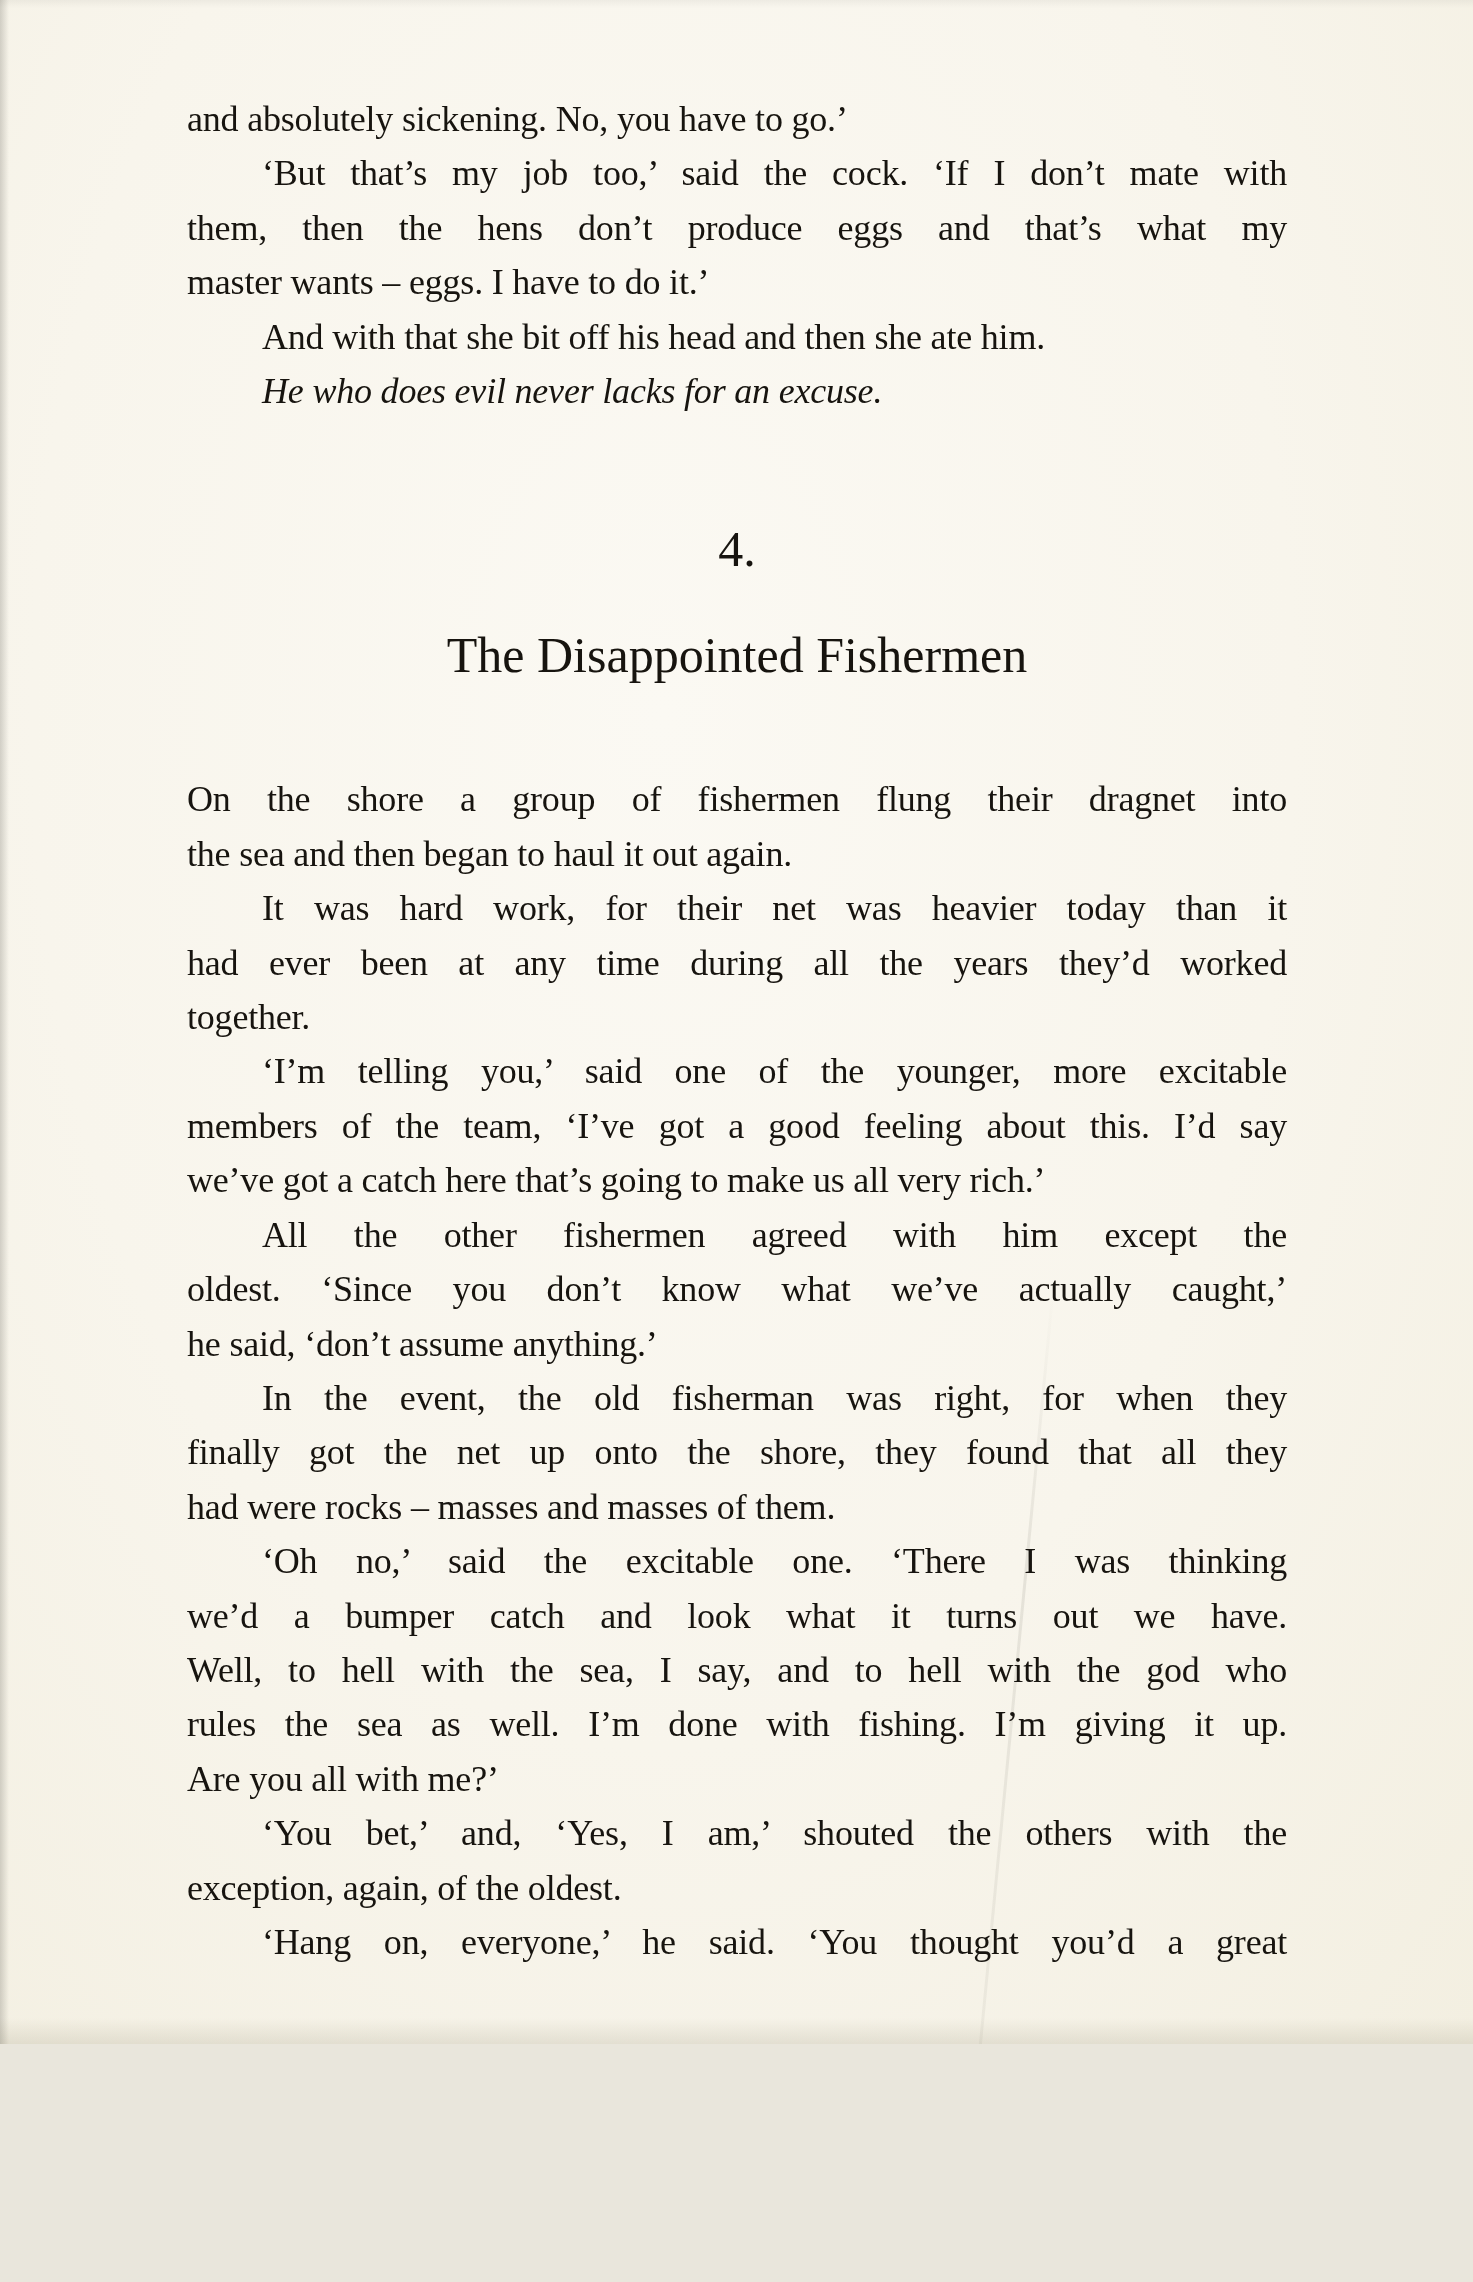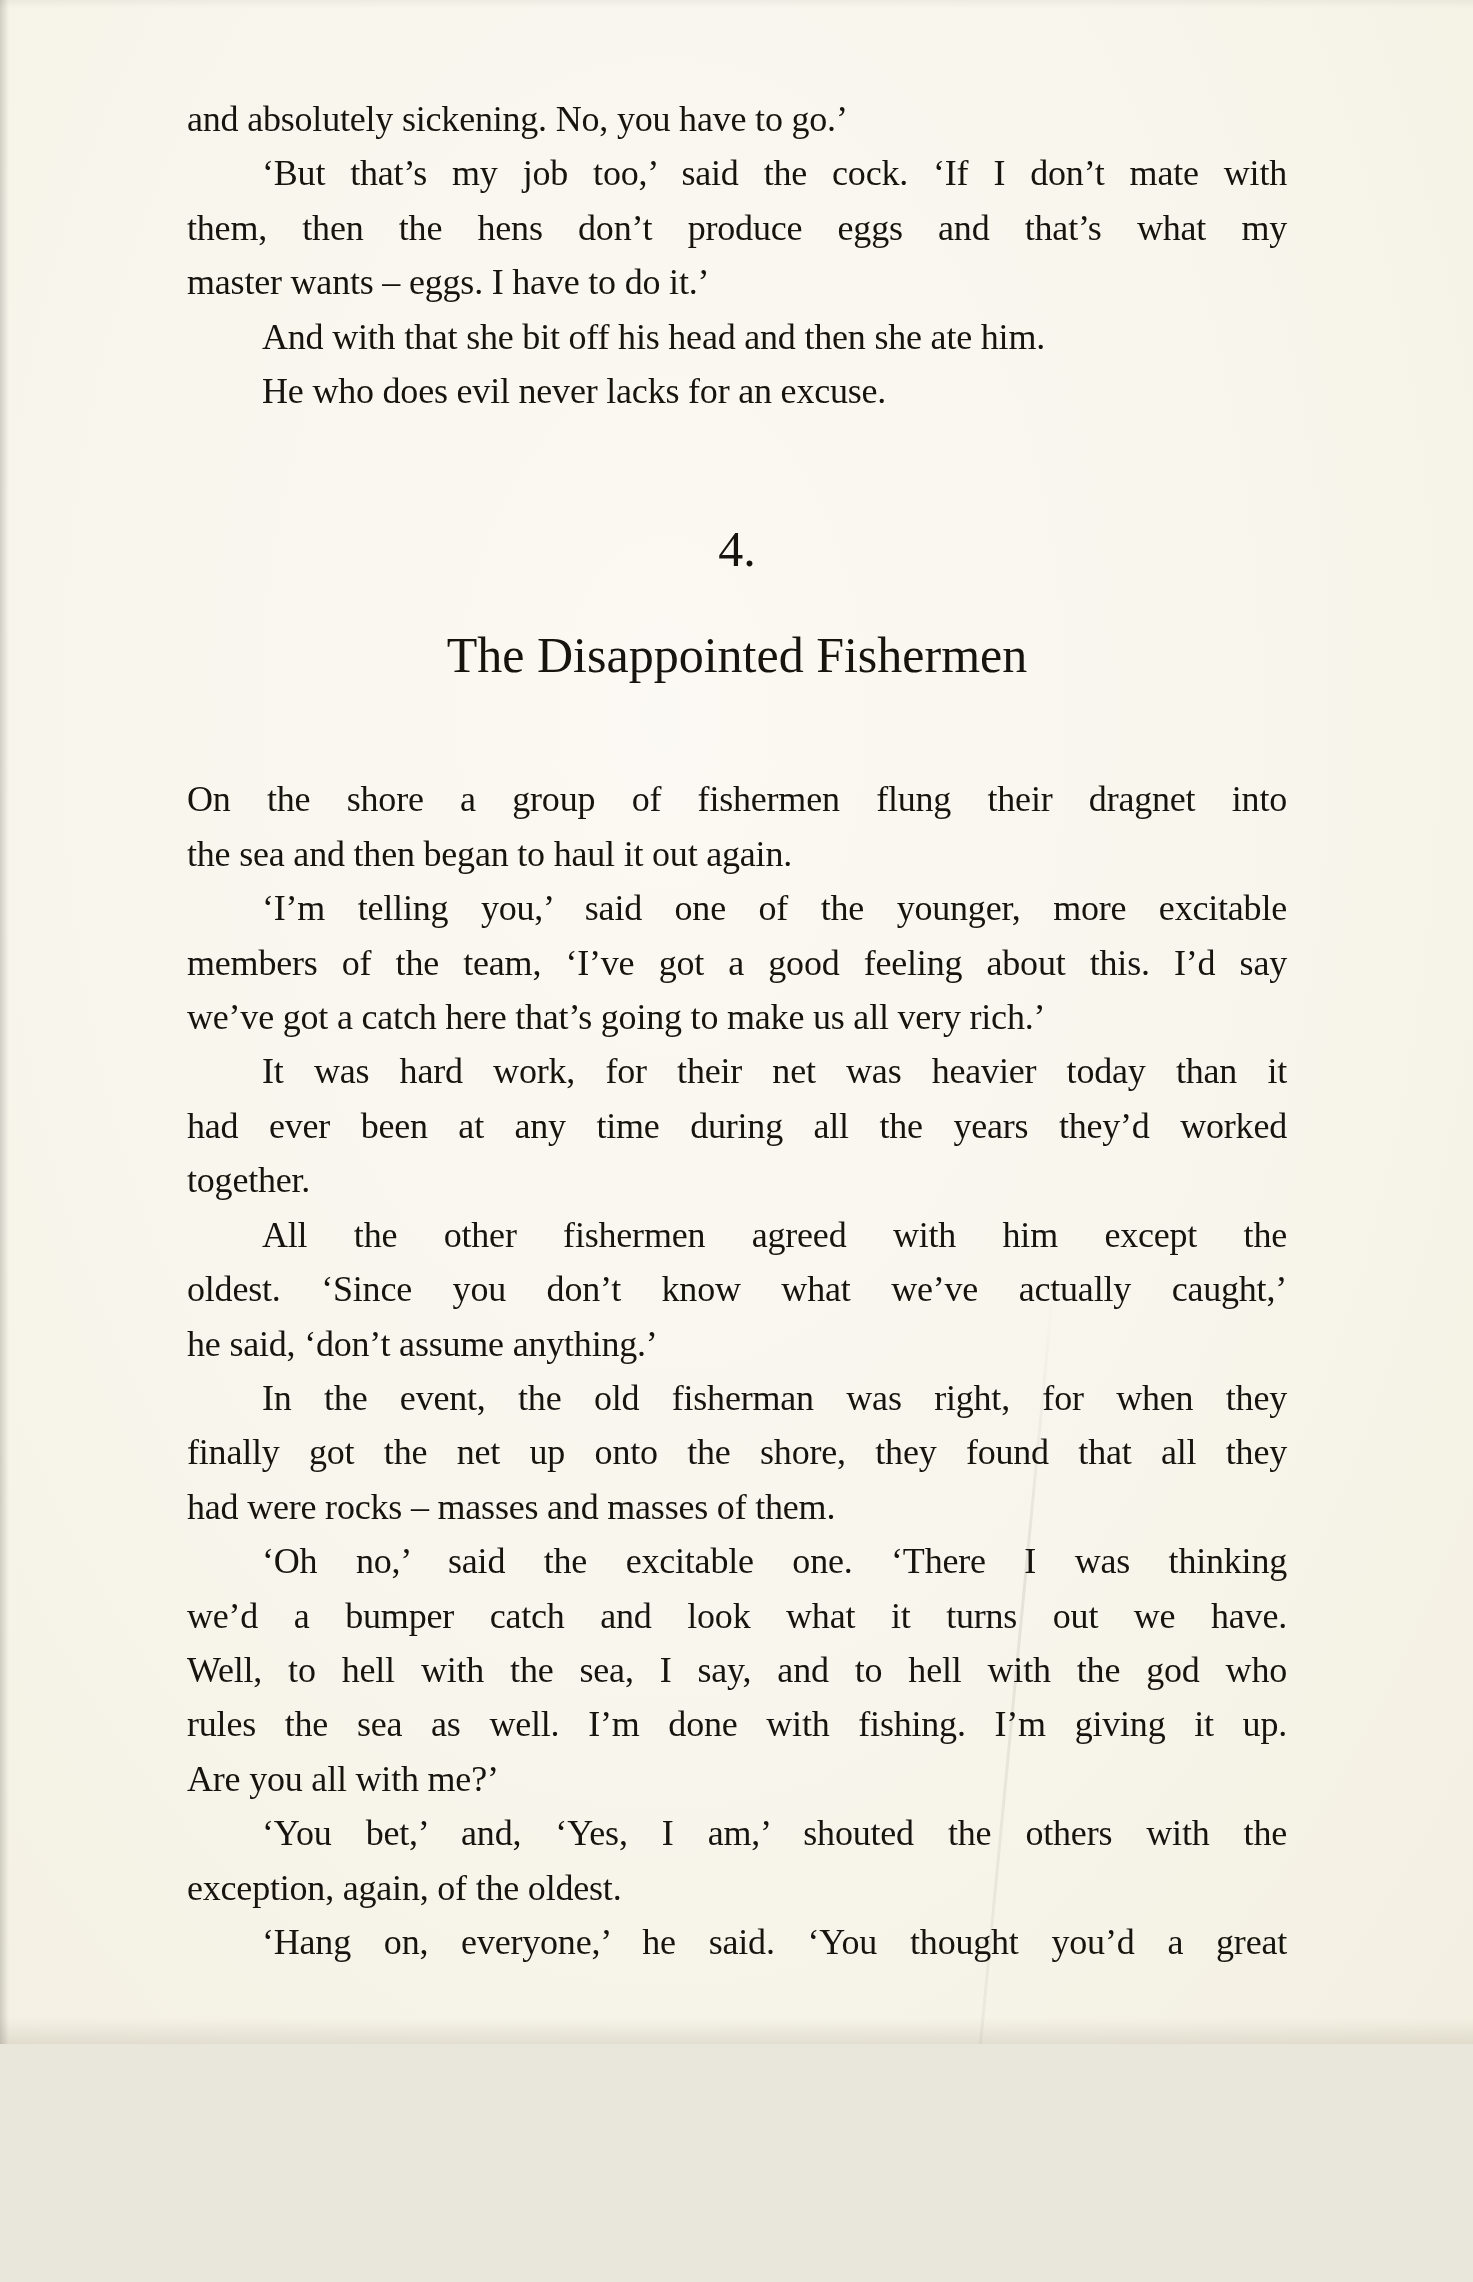--- a/index.html
+++ b/index.html
@@ -24,21 +24,21 @@
   
   .textblock{position:absolute;left:187px;width:1100px;}
   #ending-block{top:92px;}
   .line{
     font-size:36px;line-height:54.4px;letter-spacing:-0.2px;
     text-align:justify;text-align-last:justify;
     white-space:normal;
   }
   .line.no-just{text-align:justify;text-align-last:left;}
   .para.indent .line:first-child{text-indent:75px;}
-  .para.italic .line{}
+  .para.italic .line{font-style:italic;}
   .chapter-number{
     font-size:50px;line-height:62px;text-align:center;
     margin-top:100px;
   }
   .chapter-title{
     font-size:50px;line-height:62px;text-align:center;
     margin-top:44px;
   }
   #story-block{margin-top:86px;}
   .page-number{
@@ -75,28 +75,28 @@
     <div class="chapter-number">4.</div>
 
     <div class="chapter-title">The Disappointed Fishermen</div>
 
     <div id="story-block">
         <div class="para">
           <div class="line">On the shore a group of fishermen flung their dragnet into</div>
           <div class="line no-just">the sea and then began to haul it out again.</div>
         </div>
         <div class="para indent">
+          <div class="line">It was hard work, for their net was heavier today than it</div>
+          <div class="line">had ever been at any time during all the years they’d worked</div>
+          <div class="line no-just">together.</div>
+        </div>
+        <div class="para indent">
           <div class="line">‘I’m telling you,’ said one of the younger, more excitable</div>
           <div class="line">members of the team, ‘I’ve got a good feeling about this. I’d say</div>
           <div class="line no-just">we’ve got a catch here that’s going to make us all very rich.’</div>
-        </div>
-        <div class="para indent">
-          <div class="line">It was hard work, for their net was heavier today than it</div>
-          <div class="line">had ever been at any time during all the years they’d worked</div>
-          <div class="line no-just">together.</div>
         </div>
         <div class="para indent">
           <div class="line">All the other fishermen agreed with him except the</div>
           <div class="line">oldest. ‘Since you don’t know what we’ve actually caught,’</div>
           <div class="line no-just">he said, ‘don’t assume anything.’</div>
         </div>
         <div class="para indent">
           <div class="line">In the event, the old fisherman was right, for when they</div>
           <div class="line">finally got the net up onto the shore, they found that all they</div>
           <div class="line no-just">had were rocks – masses and masses of them.</div>

